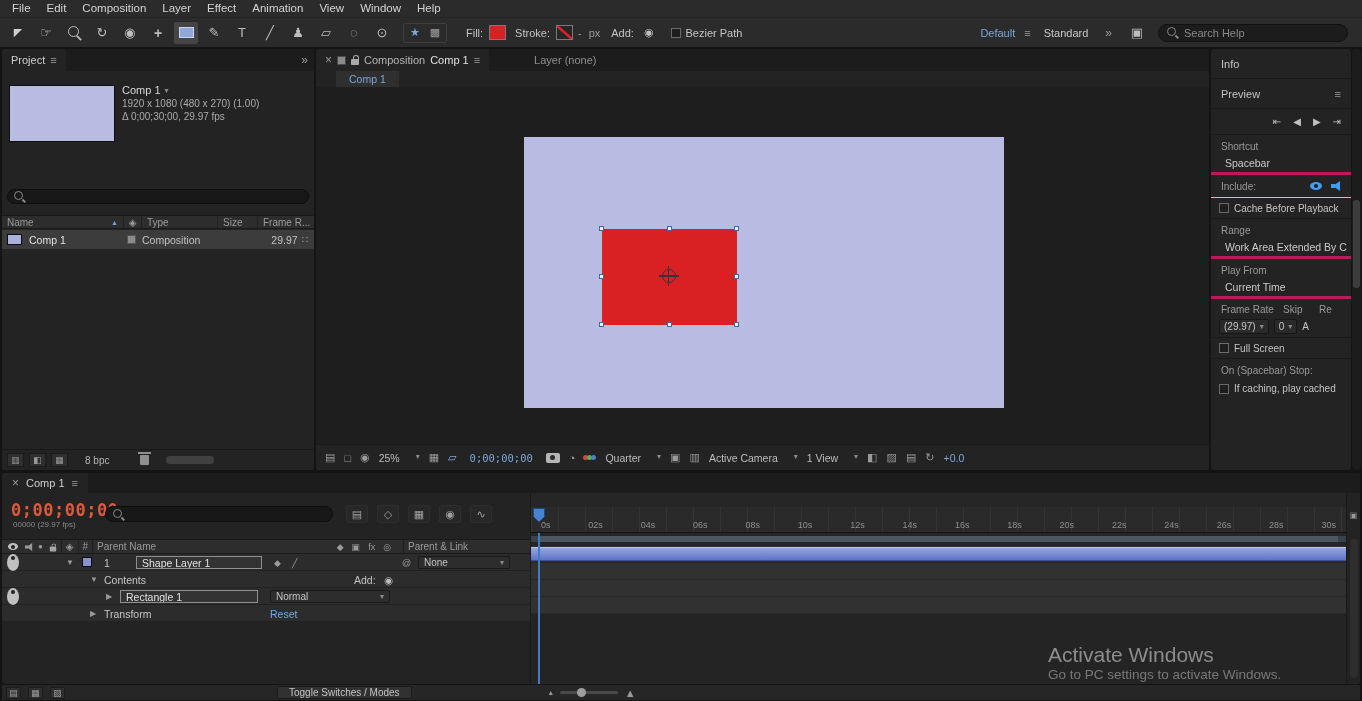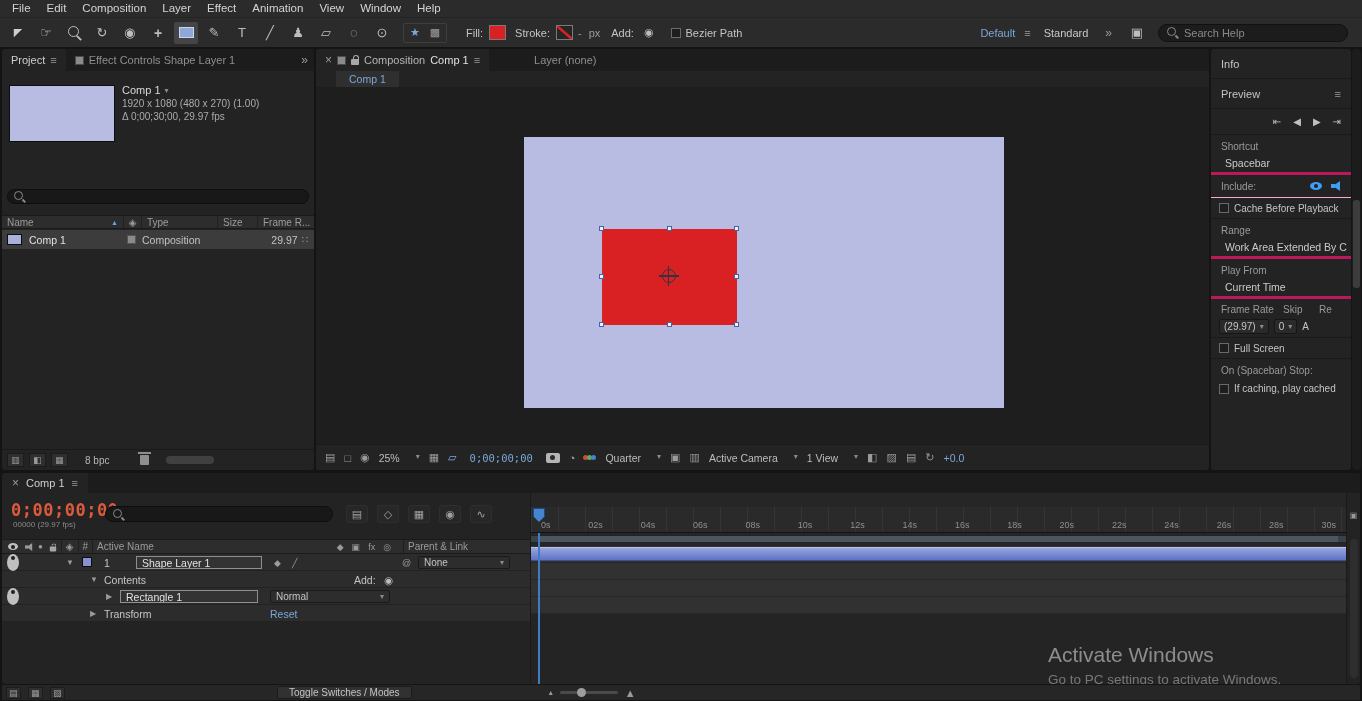--- a/index.html
+++ b/index.html
@@ -170,21 +170,21 @@
 .track-row{height:17px;background:#313131;border-bottom:1px solid #272727;position:relative}
 .layer-bar{position:absolute;left:0;right:0;top:1px;bottom:1px;background:linear-gradient(#97a5e0,#5d73c4);border-top:1px solid #b9c2ea;border-bottom:1px solid #3c4f92}
 .track-rest{position:absolute;left:0;top:121px;right:0;bottom:0;background:#242424}
 .cti-line{position:absolute;left:7px;top:40px;bottom:0;width:2px;background:#3f7cc4;z-index:4}
 .cti-head{position:absolute;left:2px;top:15px;width:12px;height:14px;background:#4584cf;border:1px solid #1d4a80;clip-path:polygon(0 0,100% 0,100% 58%,50% 100%,0 58%);z-index:5}
 .tl-strip{position:absolute;right:0;top:0;width:14px;bottom:0;background:#232323;border-left:1px solid #1a1a1a}
 .strip-btn{position:absolute;left:1px;top:16px;width:11px;height:12px;color:#9a9a9a;font-size:8px;display:flex;align-items:center;justify-content:center}
 .strip-scroll{position:absolute;left:3px;top:46px;bottom:6px;width:8px;background:#2e2e2e;border-radius:4px}
 .wm{position:absolute;left:1046px;top:150px;z-index:6;pointer-events:none}
 .wm1{font-size:21px;color:rgba(215,215,215,.58)}
-.wm2{font-size:13.5px;color:rgba(195,195,195,.52);margin-top:5px}
+.wm2{font-size:13.5px;color:rgba(195,195,195,.52);}
 
 
 .bottombar{position:absolute;left:2px;top:685px;width:1358px;height:15px;background:#262626;display:flex;align-items:center;gap:7px;padding:0 4px;font-size:10px;color:#b5b5b5}
 .bb-icon{width:15px;height:12px;display:flex;align-items:center;justify-content:center;color:#9a9a9a;font-size:9px;background:#2f2f2f;border:1px solid #1c1c1c}
 .toggle-btn{margin-left:205px;background:#313131;border:1px solid #1b1b1b;padding:0 11px;height:13px;display:flex;align-items:center;border-radius:2px;color:#c4c4c4}
 .zoomer{margin-left:130px;display:flex;align-items:center;gap:7px}
 .zo{font-size:8px;color:#9a9a9a}
 .zi{font-size:11px;color:#9a9a9a}
 .ztrack{width:58px;height:3px;background:#4a4a4a;border-radius:2px;position:relative}
 .zhandle{position:absolute;left:17px;top:-3px;width:9px;height:9px;border-radius:50%;background:#9e9e9e}
@@ -250,24 +250,20 @@
     <input data-name="search-help-input" placeholder="Search Help" style="">
   </div>
 </div>
 
 <section class="panel panel-left" data-name="project-panel">
   <div class="tabbar" data-name="project-tabbar">
     <div class="tab active" data-name="tab-project">
       <span data-name="project-tab-label">Project</span>
       <span class="menu-ic" data-name="panel-menu-icon">≡</span>
     </div>
-    <div class="tab inactive" data-name="tab-effect-controls">
-      <span class="panel-chip" data-name="panel-chip-icon"></span>
-      <span data-name="effect-controls-tab-label">Effect Controls Shape Layer 1</span>
-    </div>
     <span class="overflow" data-name="tab-overflow-icon">»</span>
   </div>
 
   <div class="proj-thumb" data-name="comp-thumbnail"></div>
   <div class="proj-info" data-name="comp-info">
     <div class="nm">
       <span data-name="comp-name">Comp 1</span>
       <span class="caret" data-name="chevron-down-icon">▾</span>
     </div>
     <div class="dims" data-name="comp-dimensions">1920 x 1080 (480 x 270) (1.00)</div>
@@ -485,21 +481,21 @@
       <span class="spk gray" style="transform:scale(.8)" data-name="audio-column-icon"></span>
       <span style="width:4px"></span>
       <span data-name="solo-column-icon" style="font-size:8px;color:#9a9a9a">●</span>
       <span style="width:6px"></span>
       <span class="lock" style="transform:scale(.8)" data-name="lock-column-icon"></span>
       <span class="tc-sep"></span>
       <span data-name="label-column-icon">◈</span>
       <span class="tc-sep"></span>
       <span data-name="number-column-label">#</span>
       <span class="tc-sep"></span>
-      <span data-name="source-name-column-label">Active Name</span>
+      <span data-name="source-name-column-label">Parent Name</span>
       <span class="gap"></span>
       <span class="sw" data-name="switches-column-icon-1">◆</span>
       <span style="width:8px"></span>
       <span class="sw" data-name="switches-column-icon-2">▣</span>
       <span style="width:8px"></span>
       <span class="sw" data-name="switches-column-icon-3">fx</span>
       <span style="width:8px"></span>
       <span class="sw" data-name="switches-column-icon-4">◎</span>
       <span class="tc-sep" style="margin-left:12px"></span>
       <span style="width:122px" data-name="parent-link-column-label">Parent &amp; Link</span>

